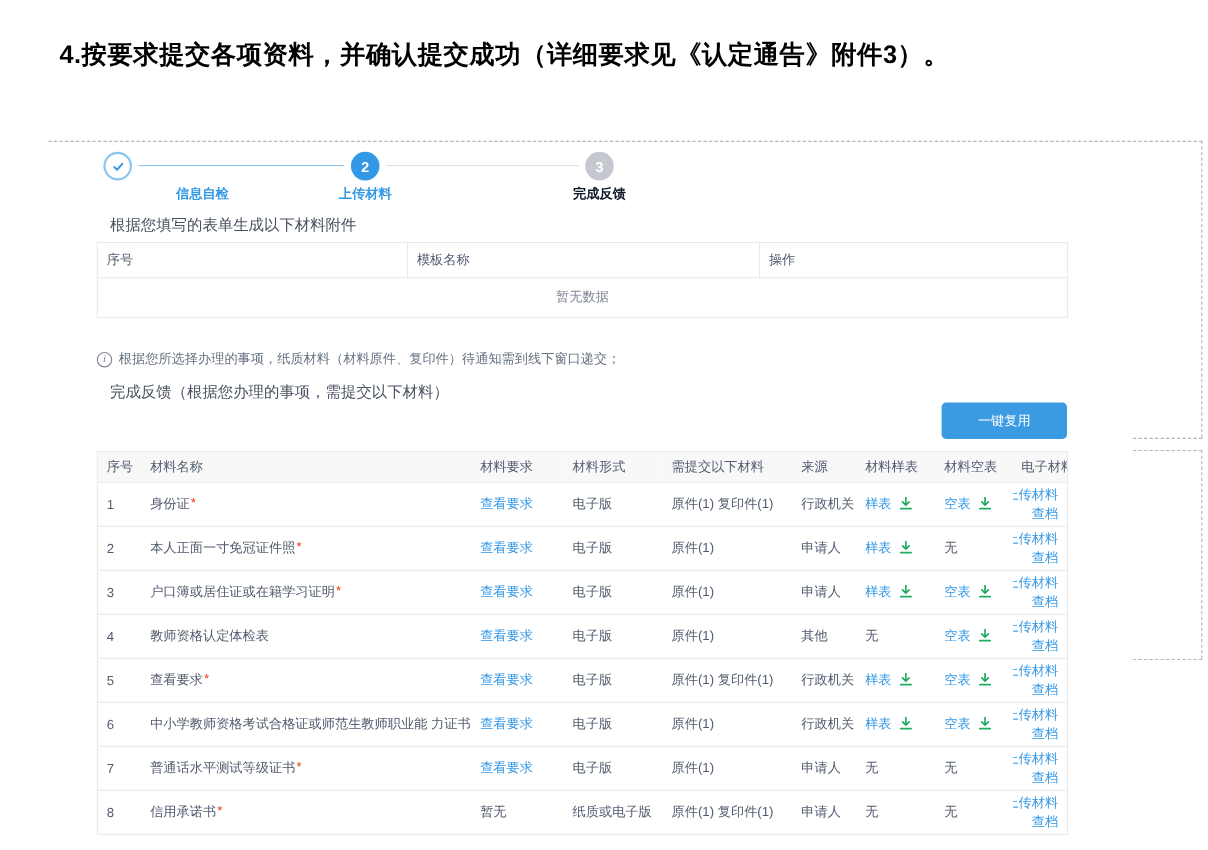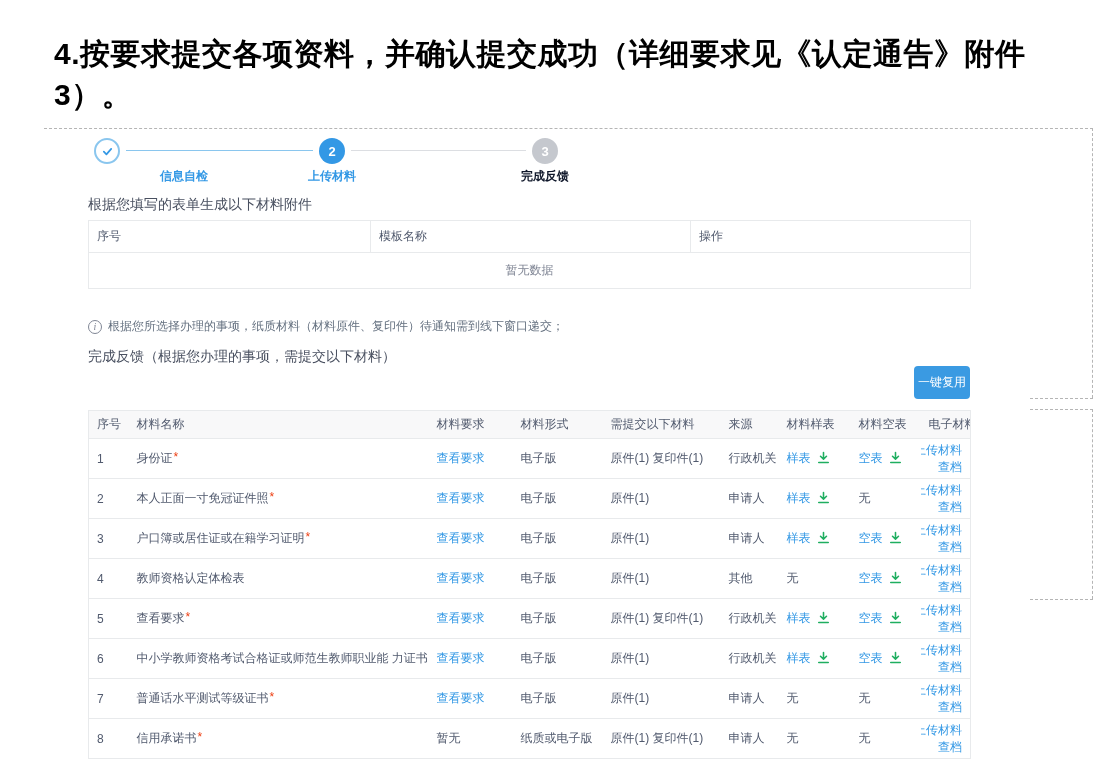--- a/index.html
+++ b/index.html
@@ -2,21 +2,21 @@
 <html><head>
 <meta charset="utf-8">
 <style>
   * { margin:0; padding:0; box-sizing:border-box; }
   html,body { width:1098px; height:773px; background:#fff;
     font-family:"Liberation Sans","DejaVu Sans",sans-serif; color:#515a6e; }
   .page { position:relative; width:1098px; height:773px; overflow:hidden; background:#fff; }
 
   
   .doc-title { position:absolute; left:54px; top:34px; width:1010px;
-    font-size:30px; font-weight:700; color:#000; letter-spacing:0.5px; }
+    font-size:23px; font-weight:700; color:#000; letter-spacing:0.5px; }
 
   
   .dash { position:absolute; }
   .dash.h { border-top:1px dashed #b5b5b5; height:0; }
   .dash.v { border-left:1px dashed #b5b5b5; width:0; }
   #dash-top   { left:44px;  top:128px; width:1049px; }
   #dash-ra    { left:1092px; top:128px; height:270px; }
   #dash-ab    { left:1030px; top:398px; width:63px; }
   #dash-bt    { left:1030px; top:409px; width:63px; }
   #dash-rb    { left:1092px; top:409px; height:190px; }
@@ -32,21 +32,21 @@
   .step-current { left:231px; background:#3398e5; color:#fff; }
   .step-pending { left:444px; background:#c5c8ce; color:#fff; }
   .step-line { position:absolute; top:14px; height:0; border-top:1px solid #dcdee2; }
   #line-done { left:38px; width:187px; border-color:#8ac6ee; }
   #line-next { left:263px; width:175px; }
   .step-label { position:absolute; top:32px; font-size:12px; font-weight:700; width:120px; }
   .lbl-done    { left:0;     color:#3398e5; text-align:right; }
   .lbl-current { left:184px; color:#3398e5; text-align:center; }
   .lbl-pending { left:397px; color:#0f172a; text-align:center; }
 
-  .sec-heading { position:absolute; left:0; font-size:14px; color:#495060; }
+  .sec-heading { position:absolute; left:12px; font-size:14px; color:#495060; }
   #gen-heading { top:60px; }
   #mat-heading { top:212px; }
 
   
   .tbl { border-collapse:collapse; table-layout:fixed; width:882px; font-size:12px; }
   .tbl th, .tbl td { padding:0 0 0 8px; vertical-align:middle; text-align:left;
     overflow:hidden; white-space:nowrap; }
   #gen-table { position:absolute; top:84px; border:1px solid #e8eaec; }
   #gen-table th { height:32px; border-right:1px solid #e8eaec; border-bottom:1px solid #e8eaec;
     font-weight:400; color:#515a6e; background:#fff; }
@@ -56,21 +56,21 @@
   
   .notice { position:absolute; top:182px; left:0; font-size:12px; color:#657180;
     display:flex; align-items:center; }
   .info-icon { display:inline-flex; width:14px; height:14px; border:1px solid #808695;
     border-radius:50%; color:#808695; font-size:10px; line-height:12px;
     align-items:center; justify-content:center; margin-right:6px;
     font-family:"Liberation Serif","DejaVu Serif",serif; font-style:italic; }
 
   
   .reuse-btn { position:absolute; top:230px; right:0; background:#3a9ae2; color:#fff;
-    border:none; border-radius:4px; font-size:12px; padding:8px 4px; cursor:pointer; }
+    border:none; border-radius:4px; font-size:12px; padding:8px 33px; cursor:pointer; }
 
   
   #mat-table { position:absolute; top:274px; border:1px solid #e8eaec; border-top:none; }
   #mat-table thead th { height:28px; background:#f8f8f9; font-weight:400; color:#515a6e;
     border-top:1px solid #e8eaec; border-bottom:1px solid #e8eaec; }
   #mat-table tbody td { height:40px; border-bottom:1px solid #e8eaec; color:#515a6e; }
   #mat-table tbody tr:last-child td { border-bottom:1px solid #e8eaec; }
   .ta-r { text-align:right !important; padding-right:8px !important; }
   a.link { color:#3398e5; text-decoration:none; cursor:pointer; }
   .req-star { color:#ed4014; font-style:normal; font-size:12px; vertical-align:top; margin-left:1px; }

